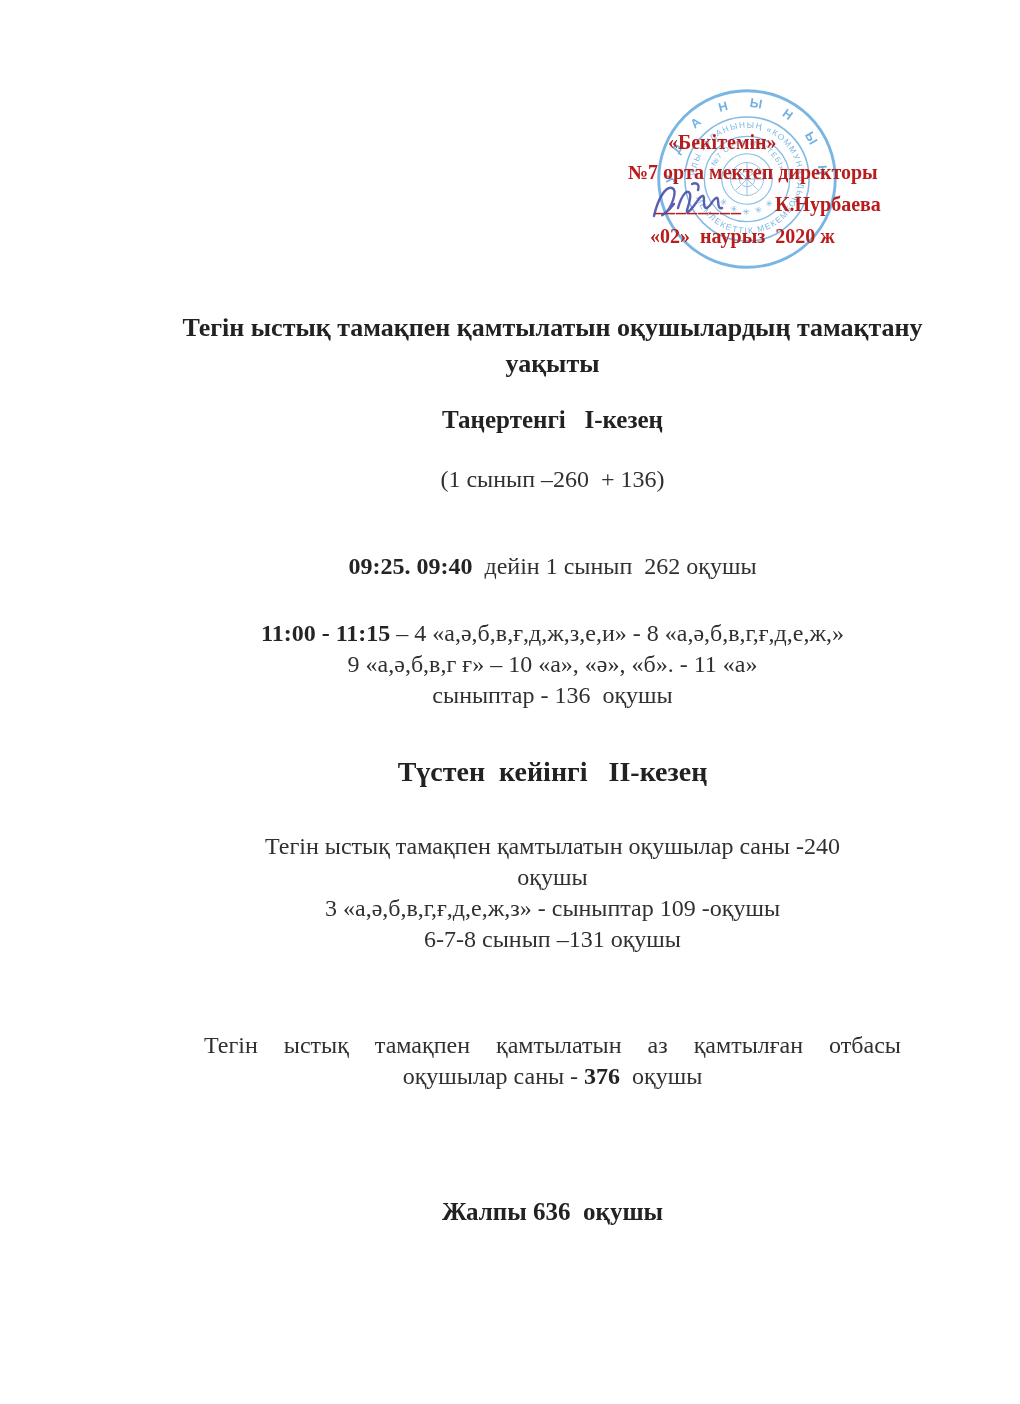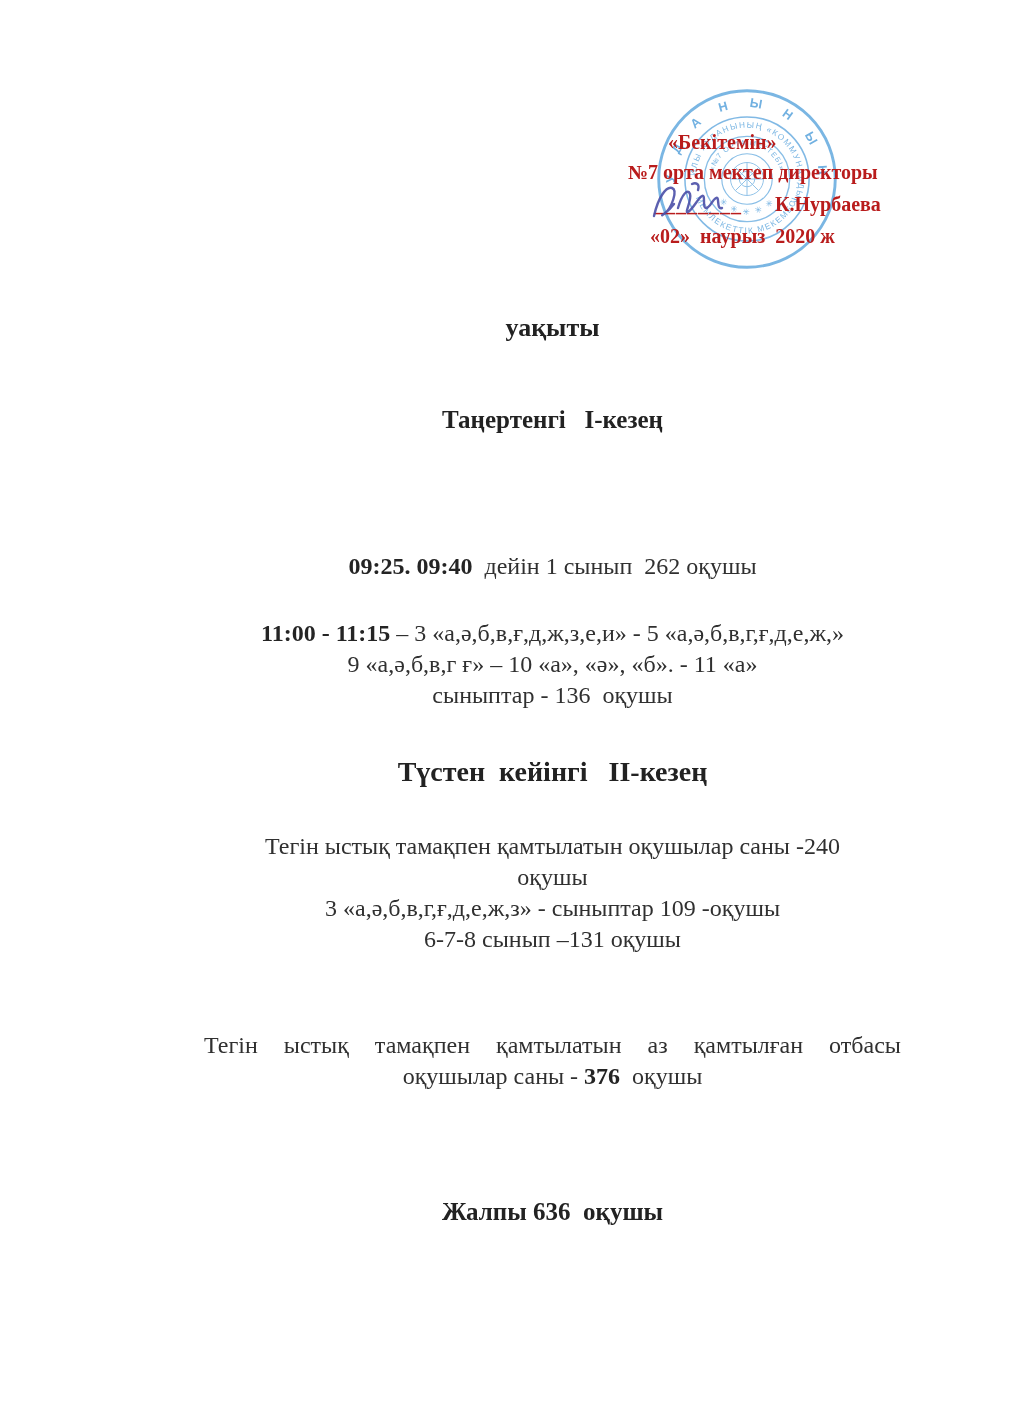--- a/index.html
+++ b/index.html
@@ -113,34 +113,36 @@
 
   <svg class="signature" viewBox="0 0 140 52">
     <g stroke="#4b4fa8" stroke-width="2.4" fill="none" stroke-linecap="round" opacity="0.9">
       <path d="M6,38 C10,20 18,8 24,10 C30,12 24,30 16,36 C10,40 20,34 26,26"></path>
       <path d="M30,30 C34,16 40,10 42,16 C44,22 36,36 40,34 C46,30 50,20 54,18 C58,16 54,30 58,30 C62,30 64,22 68,20 C72,18 68,32 74,30"></path>
       <path d="M44,6 C48,4 52,6 50,12"></path>
     </g>
   </svg>
 
   <div class="block doc-title">
+    <div>Тегін ыстық тамақпен қамтылатын оқушылардың тамақтану</div>
     <div>уақыты</div>
   </div>
 
   <div class="block h-morning pre">Таңертенгі   І-кезең</div>
 
   <div class="block p-count1">
+    <div class="pre">(1 сынып –260  + 136)</div>
   </div>
 
   <div class="block p-slot1">
     <b class="time pre">09:25. 09:40</b><span class="pre">  дейін 1 сынып  262 оқушы</span>
   </div>
 
   <div class="block p-slot2">
-    <div><b class="time pre">11:00 - 11:15</b><span class="pre"> – 3 «а,ә,б,в,ғ,д,ж,з,е,и» - 5 «а,ә,б,в,г,ғ,д,е,ж,»</span></div>
+    <div><b class="time pre">11:00 - 11:15</b><span class="pre"> – 4 «а,ә,б,в,ғ,д,ж,з,е,и» - 8 «а,ә,б,в,г,ғ,д,е,ж,»</span></div>
     <div class="pre">9 «а,ә,б,в,г ғ» – 10 «а», «ә», «б». - 11 «а»</div>
     <div class="pre">сыныптар - 136  оқушы</div>
   </div>
 
   <div class="block h-afternoon pre">Түстен  кейінгі   ІІ-кезең</div>
 
   <div class="block p-count2">
     <div class="pre">Тегін ыстық тамақпен қамтылатын оқушылар саны -240</div>
     <div class="pre">оқушы</div>
     <div class="pre">3 «а,ә,б,в,г,ғ,д,е,ж,з» - сыныптар 109 -оқушы</div>

